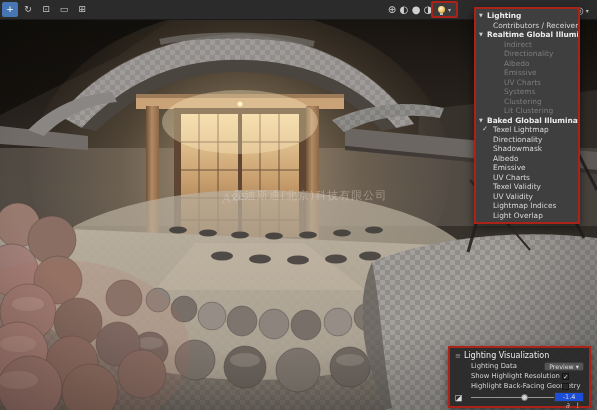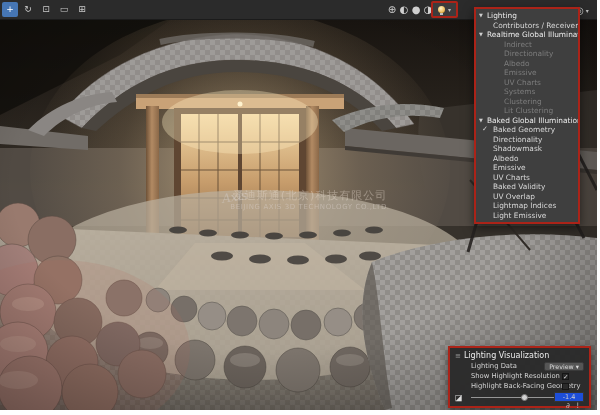--- a/index.html
+++ b/index.html
@@ -63,21 +63,21 @@
   
   .menu {
     position: absolute; left: 474px; top: 7px; width: 106px;
     background: #3f3f3f; border: 2px solid #ab2318; z-index: 10;
     padding: 2px 0; box-shadow: 0 4px 10px rgba(0,0,0,0.55);
   }
   .mrow {
     height: 9.5px; line-height: 9.5px; font-size: 7.4px; color: #d8d8d8;
     position: relative; padding-left: 17px; white-space: nowrap; overflow: hidden;
   }
-  .mrow.hdr { padding-left: 11px; color: #ececec; }
+  .mrow.hdr { padding-left: 11px; color: #ececec; font-weight: bold; }
   .mrow .pre { position: absolute; left: 3px; top: 0; font-size: 5px; color: #cfcfcf; line-height: 9.5px; }
   .mrow.checked .pre { left: 6px; font-size: 7px; }
   .mrow.dis { color: #7d7d7d; padding-left: 28px; }
   
   .viz {
     position: absolute; left: 448px; top: 346px; width: 143px;
     background: rgba(42,42,42,0.97); border: 2px solid #ab2318; z-index: 10;
     padding: 2px 5px 3px; color: #d4d4d4;
     box-shadow: 0 3px 8px rgba(0,0,0,0.5);
   }
@@ -281,21 +281,20 @@
       <line x1="560" y1="98" x2="597" y2="170"></line>
     </g>
     <line x1="470" y1="160" x2="530" y2="230" stroke="#312c27" stroke-width="2"></line>
 
     <rect x="0" y="0" width="597" height="390" fill="url(#vig)"></rect>
   </svg>
 
   <div class="watermark">
     <span class="wm-logo">Axis</span>
     <div class="wm1">爱迪斯通(北京)科技有限公司</div>
-    <div class="wm2">BEIJING AXIS 3D TECHNOLOGY CO.,LTD.</div>
   </div>
 
   <div class="toolbar">
     <div class="tbtn active" style="left:2px">+</div>
     <div class="tbtn" style="left:20px">↻</div>
     <div class="tbtn" style="left:38px">⊡</div>
     <div class="tbtn" style="left:56px">▭</div>
     <div class="tbtn" style="left:74px">⊞</div>
 
     <div class="vicon" style="left:386px">⊕</div>
@@ -320,30 +319,30 @@
     <div class="mrow hdr"><span class="pre">▼</span><span>Realtime Global Illumination</span></div>
     <div class="mrow item dis"><span>Indirect</span></div>
     <div class="mrow item dis"><span>Directionality</span></div>
     <div class="mrow item dis"><span>Albedo</span></div>
     <div class="mrow item dis"><span>Emissive</span></div>
     <div class="mrow item dis"><span>UV Charts</span></div>
     <div class="mrow item dis"><span>Systems</span></div>
     <div class="mrow item dis"><span>Clustering</span></div>
     <div class="mrow item dis"><span>Lit Clustering</span></div>
     <div class="mrow hdr"><span class="pre">▼</span><span>Baked Global Illumination</span></div>
-    <div class="mrow item checked"><span class="pre">✓</span><span>Baked Geometry</span></div>
+    <div class="mrow item checked"><span class="pre">✓</span><span>Texel Lightmap</span></div>
     <div class="mrow item"><span>Directionality</span></div>
     <div class="mrow item"><span>Shadowmask</span></div>
     <div class="mrow item"><span>Albedo</span></div>
     <div class="mrow item"><span>Emissive</span></div>
     <div class="mrow item"><span>UV Charts</span></div>
-    <div class="mrow item"><span>Baked Validity</span></div>
-    <div class="mrow item"><span>UV Overlap</span></div>
+    <div class="mrow item"><span>Texel Validity</span></div>
+    <div class="mrow item"><span>UV Validity</span></div>
     <div class="mrow item"><span>Lightmap Indices</span></div>
-    <div class="mrow item"><span>Light Emissive</span></div>
+    <div class="mrow item"><span>Light Overlap</span></div>
   </div>
 
   <div class="viz">
     <div class="vtitle">
       <span class="handle">≡</span><span>Lighting Visualization</span>
     </div>
     <div class="vrow">
       <span>Lighting Data</span>
       <span class="preview-btn"><span>Preview</span> <span>▾</span></span>
     </div>

